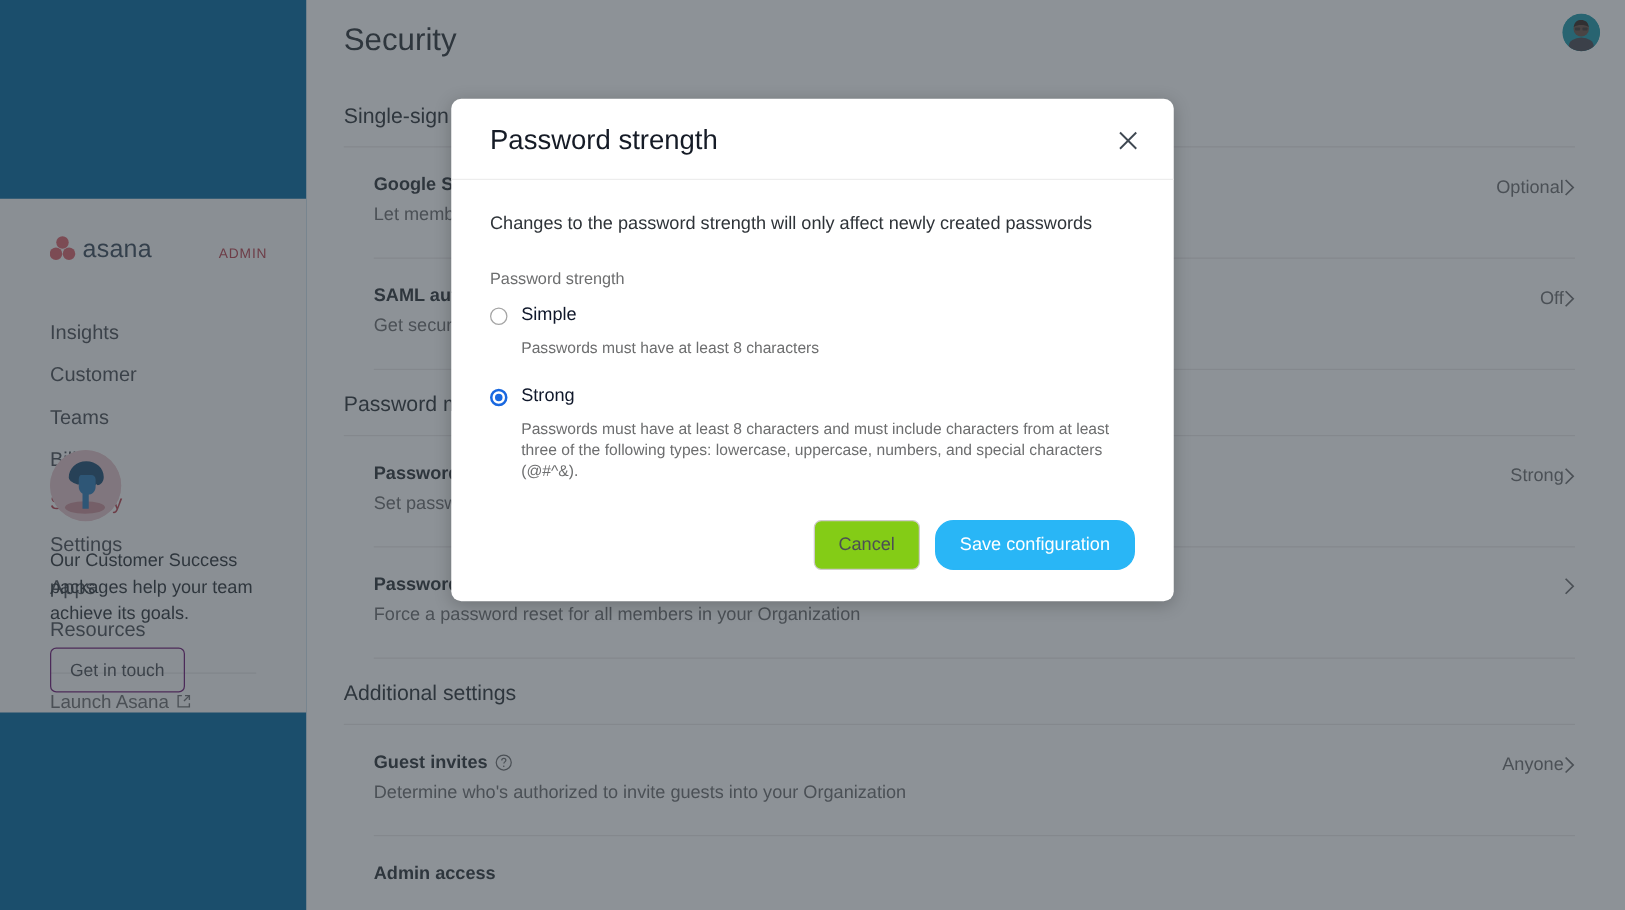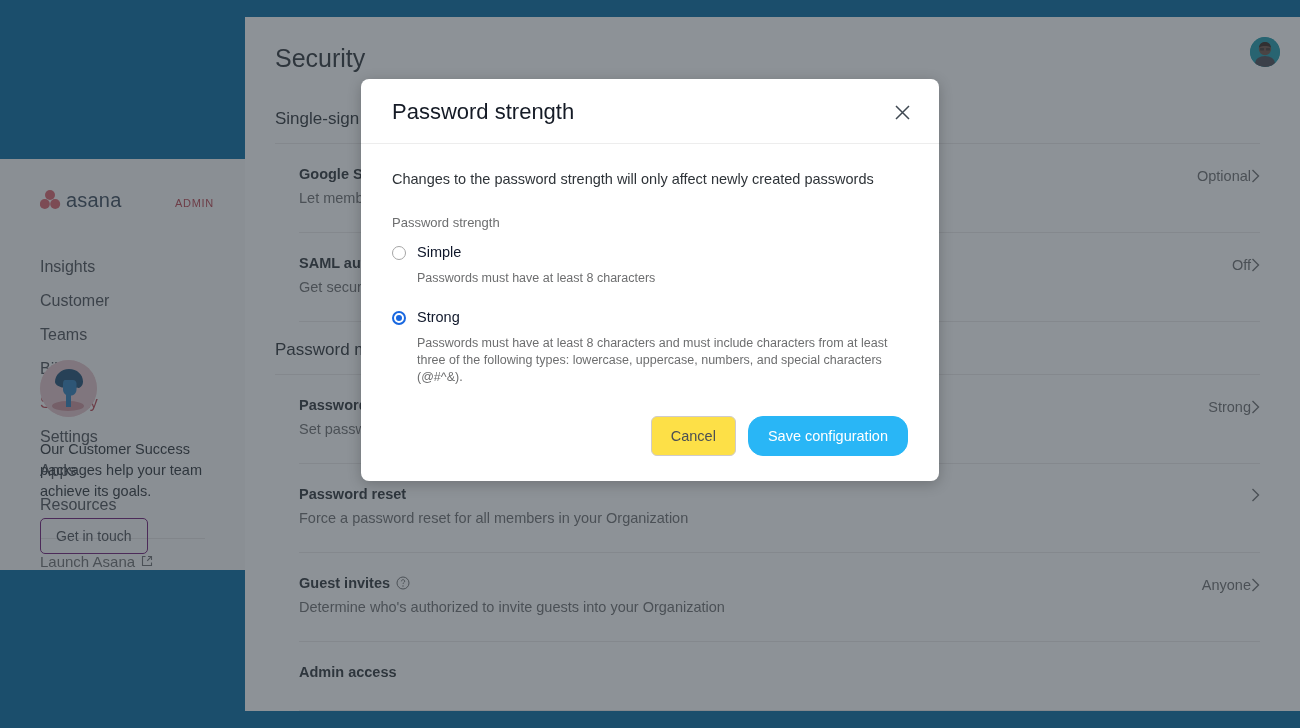--- a/index.html
+++ b/index.html
@@ -287,21 +287,21 @@
   .btn {
     font-family: inherit;
     font-size: 14.5px;
     border-radius: 6px;
     padding: 10px 19px;
     cursor: pointer;
     border: 1px solid transparent;
     line-height: 18px;
   }
   .btn-secondary {
-    background: #fde047;
+    background: #84cc16;
     border-color: #cfcbcb;
     color: #4b4f54;
   }
   .btn-primary {
     background: #29b6f6;
     color: #ffffff;
     border-color: #29b6f6;
     border-radius: 15px;
   }
 </style>
@@ -425,20 +425,21 @@
         <div class="row-right">
           <span class="row-value"></span>
           <span class="chevron">
             <svg width="9" height="14" viewBox="0 0 9 14">
                 <path d="M1.5 1l6 6-6 6" fill="none" stroke="#6d6e6f" stroke-width="1.4"></path>
               </svg>
           </span>
         </div>
       </div>
 
+      <div class="section-head tight">Additional settings</div>
 
       <div class="row">
         <div class="row-main">
           <div class="row-title">
             <span>Guest invites</span>
             <span class="help-icon">
               <svg width="14" height="14" viewBox="0 0 14 14">
                 <circle cx="7" cy="7" r="6" fill="none" stroke="#6d6e6f" stroke-width="1"></circle>
                 <path d="M5.4 5.3c0-1 .8-1.6 1.7-1.6s1.6.6 1.6 1.5c0 1.3-1.6 1.3-1.6 2.6" fill="none" stroke="#6d6e6f" stroke-width="1"></path>
                 <circle cx="7" cy="10" r="0.65" fill="#6d6e6f"></circle>

